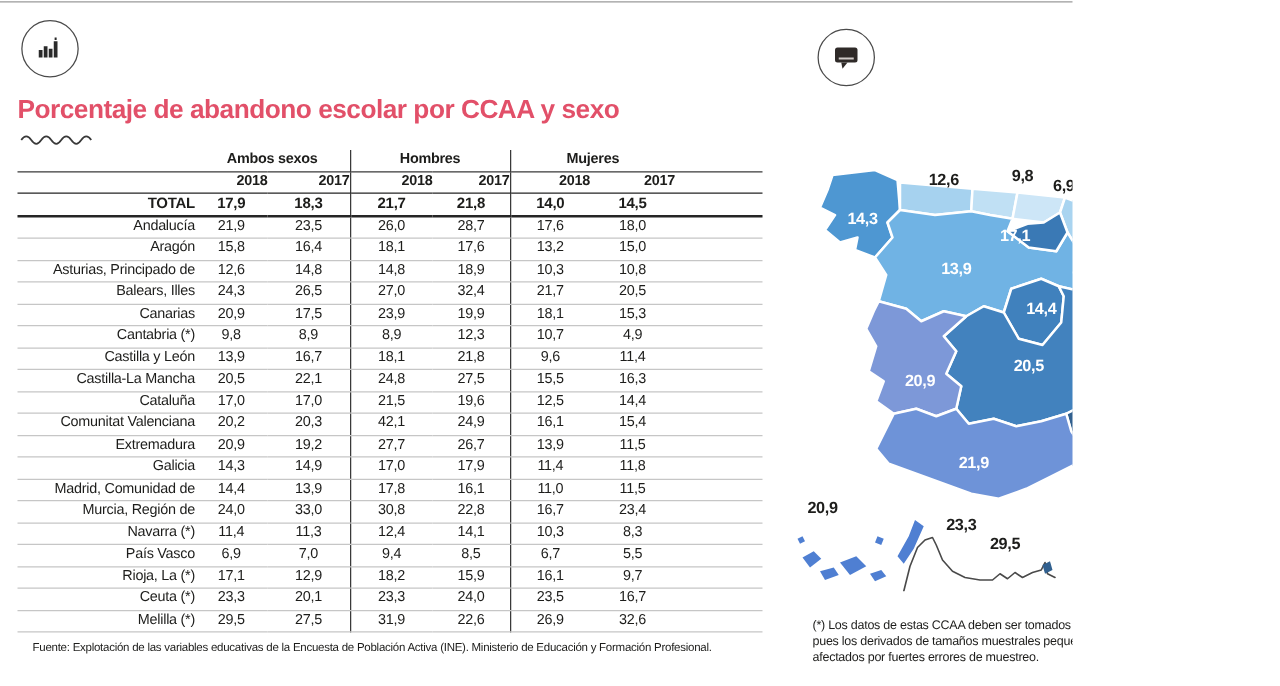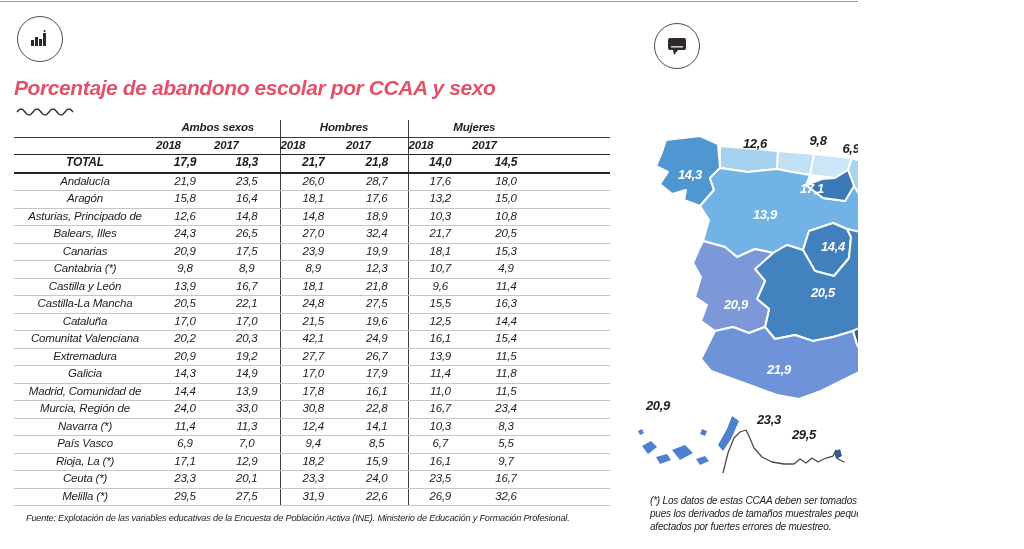--- a/index.html
+++ b/index.html
@@ -1,38 +1,38 @@
 <!DOCTYPE html>
 <html><head>
 <meta charset="utf-8">
 <style>
   html,body{margin:0;padding:0;background:#fff;}
   .canvas{position:relative;width:858px;height:549px;background:#fff;overflow:hidden;
-          font-family:"Liberation Sans",sans-serif;color:#1d1d1b;letter-spacing:-0.2px;font-style:italic;}
+          font-family:"Liberation Sans",sans-serif;color:#1d1d1b;letter-spacing:-0.2px;}
   .top-rule{position:absolute;left:0;top:1px;width:1024px;height:1px;background:#9a9a9a;}
   .right-rule{position:absolute;left:1016px;top:1px;bottom:0;width:1px;background:#b8b8b8;}
 
   
   .icon-circle{position:absolute;width:44px;height:44px;border:1.6px solid #4a4a4a;border-radius:50%;
                display:flex;align-items:center;justify-content:center;background:#fff;}
   .icon-circle.left{left:17px;top:16px;}
   .icon-circle.right{left:654px;top:23px;}
 
   
   .title{position:absolute;left:14px;top:76px;margin:0;font-size:21px;font-weight:bold;
          color:#e25069;letter-spacing:-0.4px;white-space:nowrap;}
   .squiggle{position:absolute;left:15px;top:106px;}
 
   
   table.data{position:absolute;left:14px;top:120px;width:596px;border-collapse:collapse;table-layout:fixed;}
   table.data th,table.data td{font-size:11.5px;line-height:11.5px;padding:2px 0 3px;}
   .group-row th{font-weight:bold;font-size:11px;border-bottom:1px solid #3a3a3a;padding:3px 0 4px;}
-  .year-row th{font-weight:bold;font-size:11px;text-align:left;border-bottom:1.5px solid #252525;padding:4px 0 5px;}
+  .year-row th{font-weight:bold;font-size:11px;text-align:right;border-bottom:1.5px solid #252525;padding:4px 0 5px;}
   th.divider,td.divider{border-right:1px solid #3a3a3a;}
-  tbody th.label{text-align:center;font-weight:normal;white-space:nowrap;border-bottom:1px solid #c6c6c6;}
+  tbody th.label{text-align:right;font-weight:normal;white-space:nowrap;border-bottom:1px solid #c6c6c6;}
   tbody td{text-align:center;border-bottom:1px solid #c6c6c6;}
   tbody td.spacer{border-bottom:1px solid #c6c6c6;}
   tbody tr.total th,tbody tr.total td{font-weight:bold;font-size:12px;border-bottom:2px solid #252525;}
   .source{position:absolute;left:14px;top:501px;margin:12px;font-size:9.2px;color:#1d1d1b;white-space:nowrap;}
 
   
   .map{position:absolute;left:636px;top:128px;width:380px;height:345px;}
   .map path.region{stroke:#ffffff;stroke-width:2px;stroke-linejoin:round;}
   .map .coast{fill:none;stroke:#4a4a4a;stroke-width:1.3px;stroke-linejoin:round;stroke-linecap:round;}
   .maplbl{font-family:"Liberation Sans",sans-serif;font-size:13px;font-weight:bold;letter-spacing:-0.3px;}

